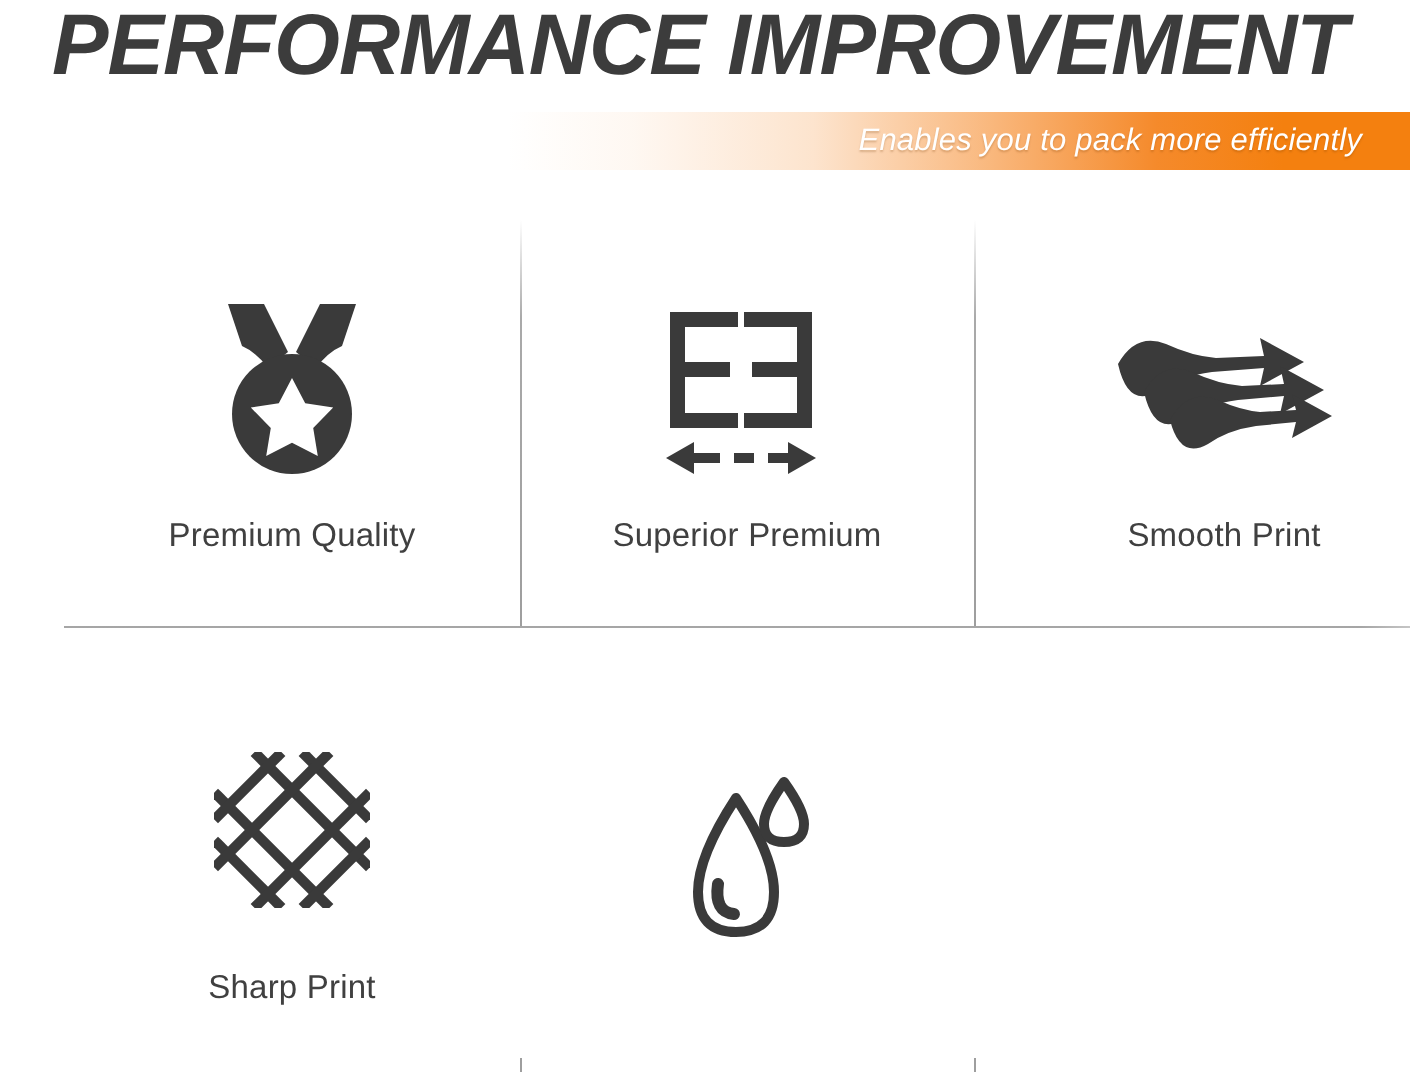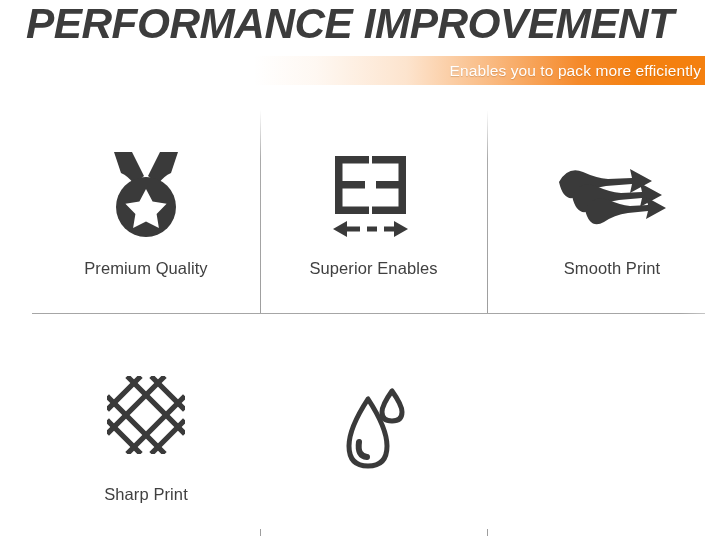--- a/index.html
+++ b/index.html
@@ -52,23 +52,24 @@
         #f4800f 86%,
         #f4800f 100%);
     display: flex;
     align-items: center;
     justify-content: flex-end;
   }
   .subtitle-text {
     font-size: 15.5px;
     color: #ffffff;
     white-space: nowrap;
-    padding-right: 4px;
+    padding-right: 24px;
     letter-spacing: 0.1px;
     text-shadow: 0 1px 1px rgba(120,60,0,0.25);
+    font-style: italic;
   }
 
   
   .feature-grid {
     position: absolute;
     left: 0;
     top: 98px;
     width: 705px;
     height: 438px;
     padding-left: 32px;
@@ -196,21 +197,21 @@
           <rect x="45" y="29" width="30" height="7.5"></rect>
           <rect x="41" y="54.5" width="34" height="7.5"></rect>
 
           <path d="M2 77 L16 69 L16 85 Z"></path>
           <rect x="15" y="74.5" width="14" height="5"></rect>
           <rect x="36" y="74.5" width="10" height="5"></rect>
           <rect x="53" y="74.5" width="14" height="5"></rect>
           <path d="M77 77 L63 69 L63 85 Z"></path>
         </svg>
       </div>
-      <div class="feature-label">Superior Enables</div>
+      <div class="feature-label">Superior Premium</div>
     </div>
 
     <div class="feature-cell col-3">
       <div class="icon-box">
         <svg width="112" height="70" viewBox="0 0 112 70" fill="#3a3a3a">
           <path d="M3 22 Q12 6 27 12 Q40 18 52 19 L76 18 L74 9 L96 21 L74 33 L76 24 L50 26 Q34 28 22 36 Q8 44 3 22 Z"></path>
           <path d="M16 36 Q25 20 40 26 Q53 32 65 33 L86 32 L84 23 L106 35 L84 47 L86 38 L63 40 Q47 42 35 50 Q21 58 16 36 Z"></path>
           <path d="M29 50 Q38 34 53 40 Q64 45 74 46 L92 45 L90 37 L110 48 L90 59 L92 51 L72 53 Q58 55 48 62 Q34 70 29 50 Z"></path>
         </svg>
       </div>

